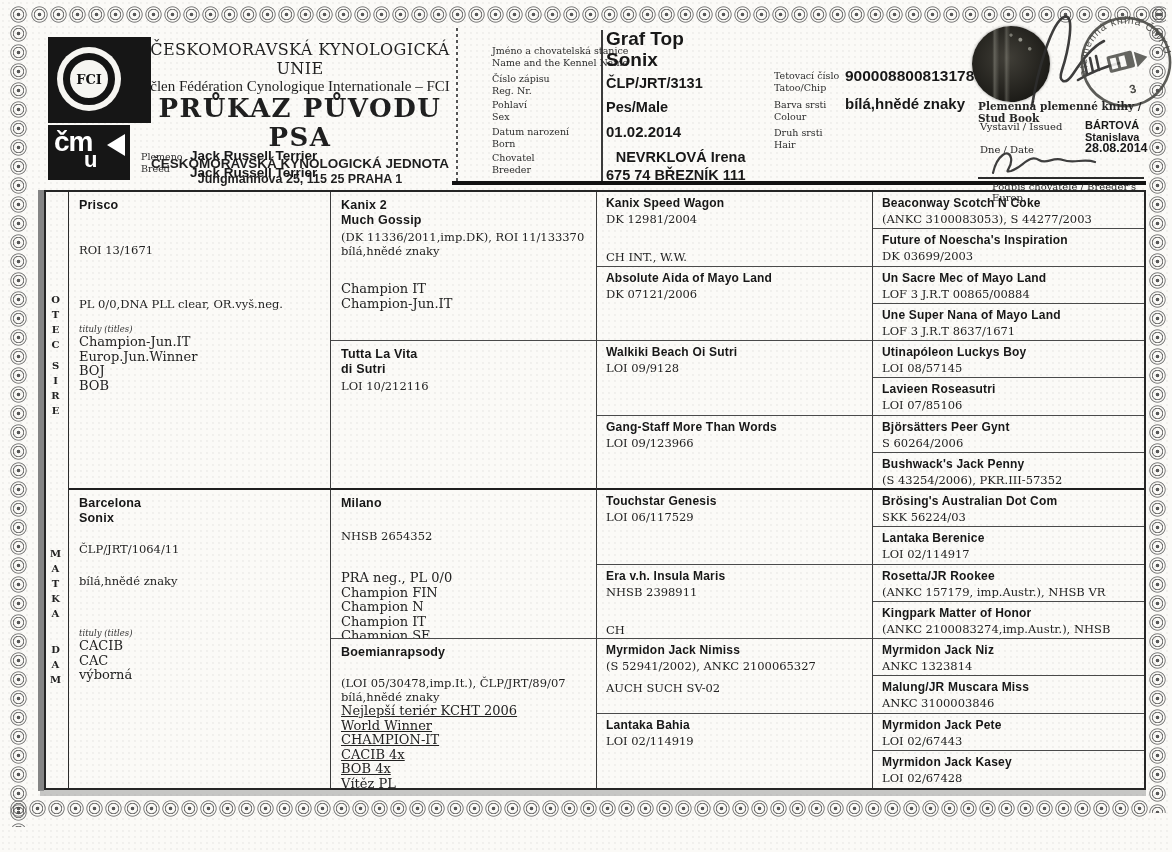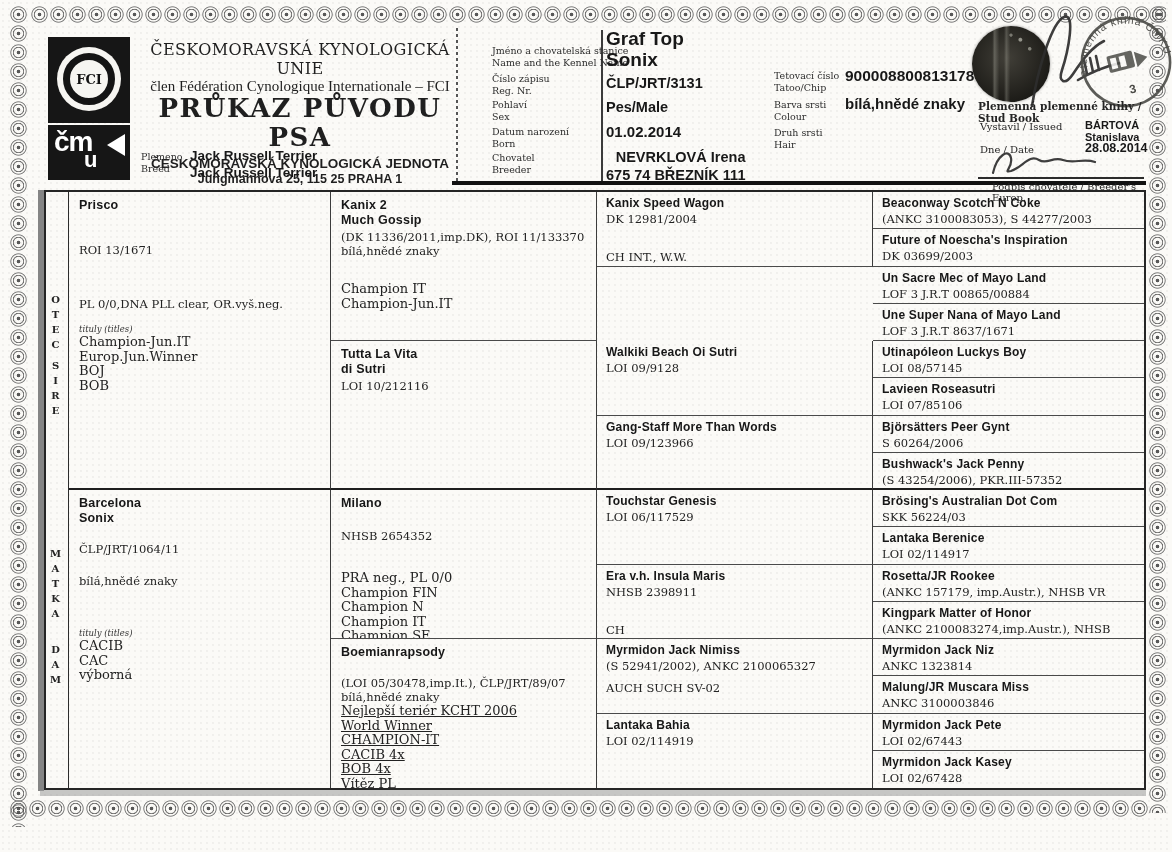--- a/index.html
+++ b/index.html
@@ -25,21 +25,21 @@
   .val{font-weight:bold;white-space:pre-line;color:#181818;}
   .hdr-center{left:133px;top:40px;width:334px;text-align:center;}
   .t-union{font-family:"DejaVu Serif",serif;font-size:16px;line-height:19px;letter-spacing:.4px;}
   .t-member{font-family:Liberation Serif, serif;font-size:15px;line-height:16px;}
   .t-title{font-family:"DejaVu Serif",serif;font-size:26px;line-height:29px;font-weight:bold;letter-spacing:1.5px;}
   .t-sub{font-family:"DejaVu Serif",serif;font-size:12px;line-height:14px;letter-spacing:4px;}
   .t-assoc{font-size:13.5px;line-height:17px;font-weight:bold;margin-top:3px;}
   .t-addr{font-size:12.5px;line-height:15px;font-weight:bold;}
   
   .logo{left:48px;top:37px;width:82px;height:143px;}
-  .logo-top{position:absolute;left:0;top:0;width:82px;height:86px;background:#161616;}
+  .logo-top{position:absolute;left:0;top:0;width:103px;height:86px;background:#161616;}
   .logo-circle{position:absolute;left:9px;top:10px;width:64px;height:64px;border-radius:50%;background:#f6f5f1;}
   .logo-ring{position:absolute;left:6px;top:6px;width:52px;height:52px;border-radius:50%;
              border:7px solid #141414;box-sizing:border-box;background:#f6f5f1;
              display:flex;align-items:center;justify-content:center;}
   .logo-fci{font-family:"DejaVu Serif",serif;font-weight:bold;font-size:13px;color:#111;}
   .logo-bottom{position:absolute;left:0;top:88px;width:82px;height:55px;background:#161616;}
   .logo-cm{position:absolute;left:6px;top:1px;font-weight:800;font-size:28px;color:#fff;letter-spacing:-1px;}
   .logo-u{position:absolute;left:36px;top:22px;font-weight:800;font-size:22px;color:#fff;}
   .logo-arrow{position:absolute;right:5px;top:9px;width:0;height:0;
               border-top:11px solid transparent;border-bottom:11px solid transparent;border-right:18px solid #fff;}
@@ -268,20 +268,24 @@
 CACIB 4x
 BOB 4x
 Vítěz PL</div>
       </div>
 
       <div class="cell c3" style="grid-column:3;grid-row:1/span 2;">
         <div class="nm">Kanix Speed Wagon</div>
         <div class="rg">DK 12981/2004</div>
         <div class="ext">CH INT., W.W.</div>
       </div>
+      <div class="cell c3" style="grid-column:3;grid-row:3/span 2;">
+        <div class="nm">Absolute Aida of Mayo Land</div>
+        <div class="rg">DK 07121/2006</div>
+      </div>
       <div class="cell c3" style="grid-column:3;grid-row:5/span 2;">
         <div class="nm">Walkiki Beach Oi Sutri</div>
         <div class="rg">LOI 09/9128</div>
       </div>
       <div class="cell c3 heavy-b" style="grid-column:3;grid-row:7/span 2;">
         <div class="nm">Gang-Staff More Than Words</div>
         <div class="rg">LOI 09/123966</div>
       </div>
       <div class="cell c3" style="grid-column:3;grid-row:9/span 2;">
         <div class="nm">Touchstar Genesis</div>

